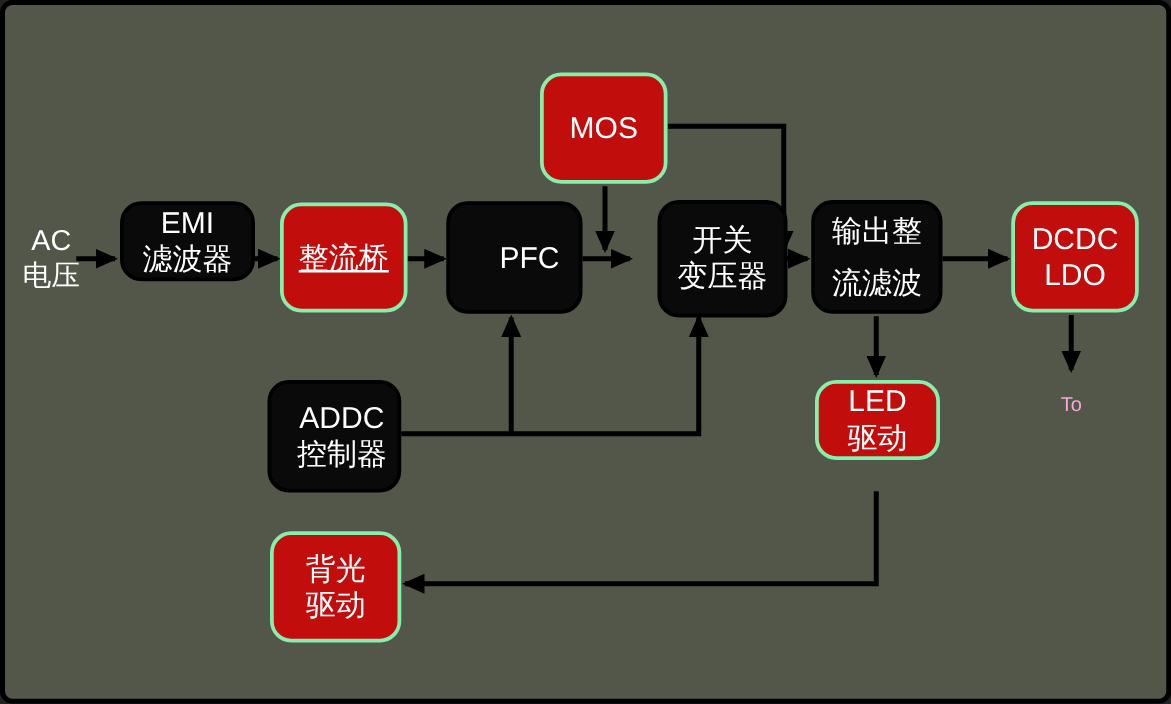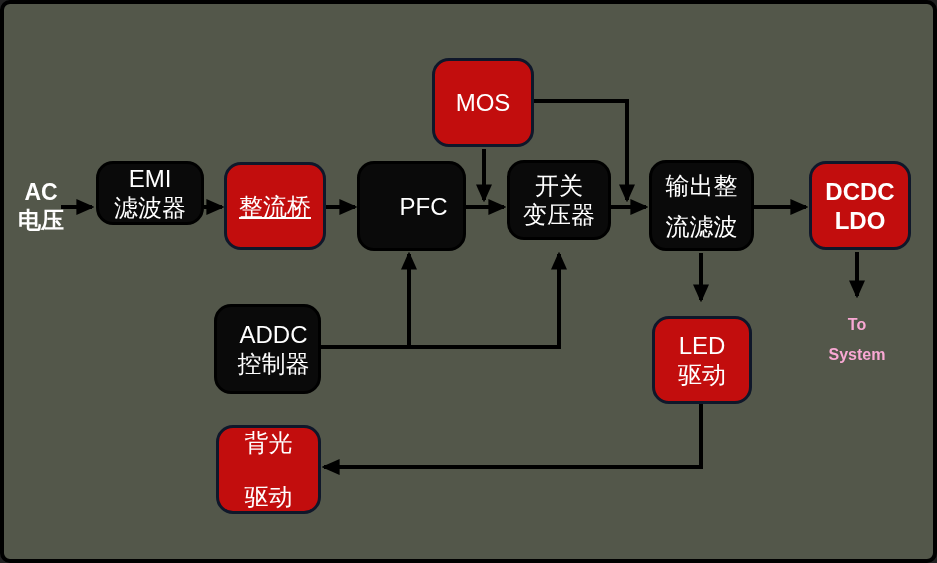--- a/index.html
+++ b/index.html
@@ -27,29 +27,28 @@
     justify-content: center;
     align-items: center;
     border-radius: 17px;
     color: #ffffff;
     font-size: 24px;
     line-height: 29px;
     text-align: center;
     white-space: nowrap;
   }
   .node.black { background: #0a0a0a; border: 3px solid #000; }
-  .node.red   { background: #c20d0d; border: 3px solid #0f172a; }
+  .node.red   { background: #c20d0d; border: 3px solid #86efac; }
   .free-label {
     position: absolute;
     display: flex;
     flex-direction: column;
     align-items: center;
     text-align: left;
     white-space: nowrap;
-    font-weight: bold;
   }
   .free-label.white { color: #ffffff; font-size: 23px; line-height: 28px; }
   .free-label.dark  { color: #f9a8d4; font-size: 16px; line-height: 30px; }
 </style>
 </head>
 <body>
 
 <div class="stage">
 
   <svg class="wires" viewBox="0 0 929 555" aria-hidden="true">
@@ -79,63 +78,62 @@
     </g>
   </svg>
 
   <div class="free-label white" style="left:6px; top:174px; width:62px;">
     <span>AC</span>
     <span>电压</span>
   </div>
 
   <div class="free-label dark" style="left:803px; top:306px; width:100px;">
     <span>To</span>
-    <span>System</span>
   </div>
 
   <div class="node black" style="left:92px; top:157px; width:108px; height:64px;">
     <span>EMI</span>
     <span>滤波器</span>
   </div>
 
   <div class="node red" style="left:220px; top:158px; width:102px; height:88px;text-decoration:underline;">
     <span>整流桥</span>
   </div>
 
   <div class="node black" style="left:353px; top:157px; width:109px; height:90px;padding-left:24px;">
     <span>PFC</span>
   </div>
 
   <div class="node red" style="left:428px; top:54px; width:102px; height:89px;">
     <span>MOS</span>
   </div>
 
-  <div class="node black" style="left:503px; top:156px; width:104px; height:80px;">
+  <div class="node black" style="left:522px; top:156px; width:104px; height:94px;">
     <span>开关</span>
     <span>变压器</span>
   </div>
 
   <div class="node black" style="left:645px; top:156px; width:105px; height:91px;gap:12px;">
     <span>输出整</span>
     <span>流滤波</span>
   </div>
 
-  <div class="node red" style="left:805px; top:157px; width:102px; height:89px;font-weight:bold;">
+  <div class="node red" style="left:805px; top:157px; width:102px; height:89px;">
     <span>DCDC</span>
     <span>LDO</span>
   </div>
 
   <div class="node black" style="left:210px; top:300px; width:107px; height:90px;padding-left:12px;">
     <span>ADDC</span>
     <span>控制器</span>
   </div>
 
-  <div class="node red" style="left:648px; top:300px; width:100px; height:88px;margin-top:12px;">
+  <div class="node red" style="left:648px; top:300px; width:100px; height:64px;">
     <span>LED</span>
     <span>驱动</span>
   </div>
 
-  <div class="node red" style="left:212px; top:421px; width:105px; height:89px;justify-content:space-between;">
+  <div class="node red" style="left:212px; top:421px; width:105px; height:89px;">
     <span>背光</span>
     <span>驱动</span>
   </div>
 
 </div>
 
 </body></html>

